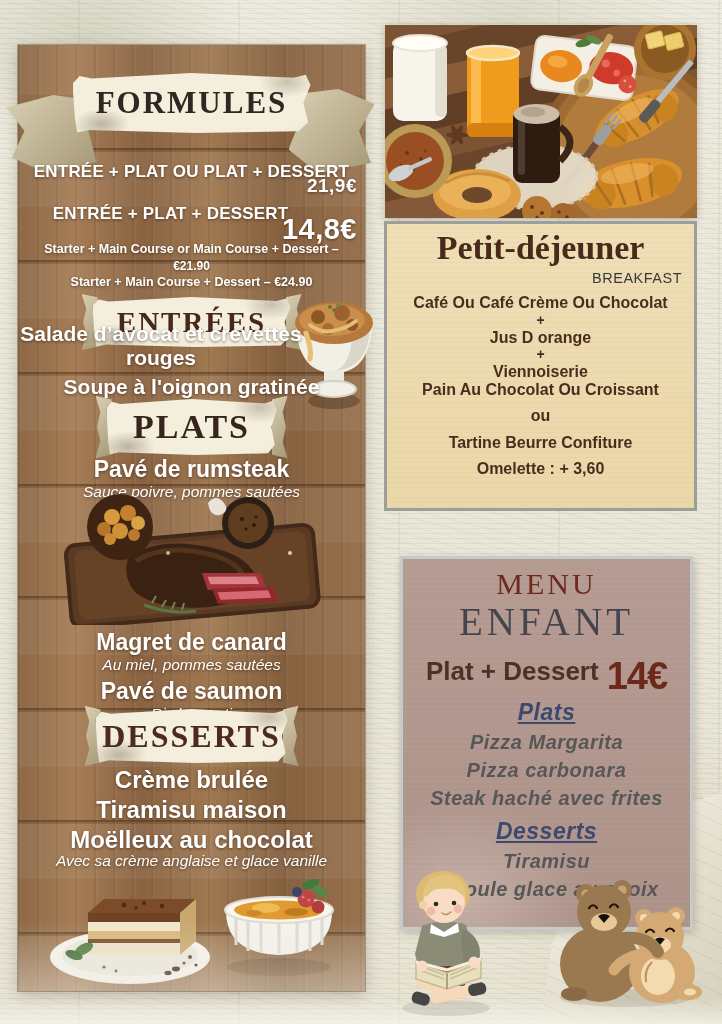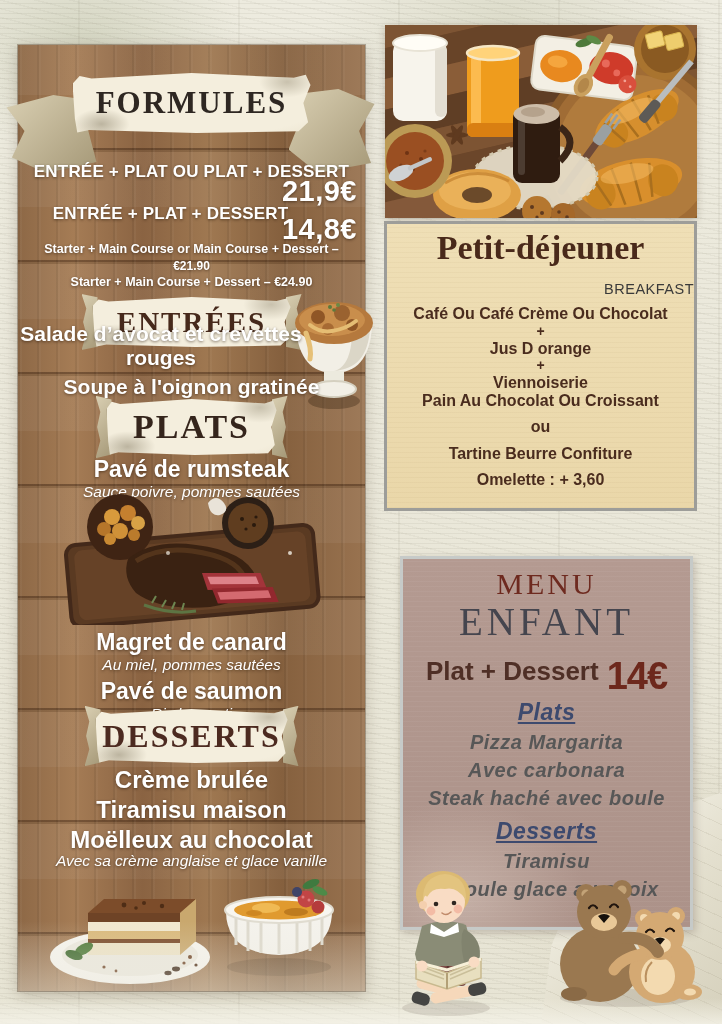--- a/index.html
+++ b/index.html
@@ -63,21 +63,21 @@
   .scroll-small .tr{right:-11px;top:-6%;width:16px;height:112%;
     clip-path:polygon(0 6%,100% 0,70% 26%,90% 50%,70% 74%,100% 100%,0 94%);}
   .scroll-entrees{top:252px;width:198px;height:50px;}
   .scroll-entrees .scroll-title{font-size:29px;color:#46291b;}
   .scroll-plats{top:354px;width:170px;height:56px;}
   .scroll-plats .scroll-title{font-size:34px;color:#35251c;}
   .scroll-desserts{top:664px;width:192px;height:54px;}
   .scroll-desserts .scroll-title{font-size:32px;color:#4c2a20;}
 
   .formule-l1{top:117px;left:0;right:0;font-size:17px;letter-spacing:.2px;white-space:nowrap;}
-  .formule-p1{top:130px;right:8px;font-size:29px;letter-spacing:.5px;}
+  .formule-p1{top:130px;right:8px;font-size:19px;letter-spacing:.5px;}
   .formule-l2{top:159px;left:0;right:42px;font-size:17px;letter-spacing:.2px;white-space:nowrap;}
   .formule-p2{top:168px;right:8px;font-size:29px;letter-spacing:.5px;}
   .formule-en1a{top:197px;left:0;right:0;font-size:12.5px;}
   .formule-en1b{top:214px;left:0;right:0;font-size:12px;}
   .formule-en2{top:230px;left:0;right:0;font-size:12.5px;}
 
   .item-lg{font-size:21px;line-height:24px;}
   .dish{font-size:23px;line-height:25px;}
   .desc{font-size:15.5px;font-weight:400;font-style:italic;}
   .salade{top:277px;left:2px;width:282px;}
@@ -101,21 +101,21 @@
   
   .breakfast-photo{position:absolute;left:385px;top:25px;width:312px;height:193px;margin:0;overflow:hidden;box-shadow:0 2px 8px rgba(60,40,20,.25);}
   .breakfast-photo svg{display:block;width:100%;height:100%;}
 
   .pdj-box{position:absolute;left:384px;top:221px;width:313px;height:290px;box-sizing:border-box;
     border:3px solid #9d9d99;background:
       repeating-linear-gradient(0deg, rgba(140,110,60,.05) 0 1px, transparent 1px 5px),
       linear-gradient(#efdfb6,#ead7a9);
     text-align:center;}
   .pdj-title{margin-top:5px;font-size:34px;font-weight:700;color:#49291a;}
-  .pdj-sub{margin-top:14px;padding-right:0;text-align:right;font-size:14.5px;letter-spacing:.5px;color:#3a3a3a;}
+  .pdj-sub{margin-top:3px;padding-right:12px;text-align:right;font-size:14.5px;letter-spacing:.5px;color:#3a3a3a;}
   .pdj-lines{margin-top:8px;color:#4a2c1e;font-weight:700;}
   .bl{font-size:16px;line-height:17.5px;white-space:nowrap;}
   .bl.plus{font-size:14px;line-height:17px;}
   .bl.gap{margin-top:9px;}
 
   .kids-box{position:absolute;left:400px;top:556px;width:293px;height:374px;box-sizing:border-box;
     border:3px solid #c6cac8;background:
       repeating-linear-gradient(0deg, rgba(255,255,255,.045) 0 1px, transparent 1px 5px),
       radial-gradient(180px 140px at 20% 92%, rgba(225,210,200,.45), transparent 70%),
       linear-gradient(#b49a91,#ac9289);
@@ -429,22 +429,22 @@
   <section class="kids-box">
     <div class="kids-menu serif">MENU</div>
     <div class="kids-enfant serif">ENFANT</div>
     <div class="kids-formula-row">
       <span class="kids-formula">Plat + Dessert</span>
       <span class="kids-price">14€</span>
     </div>
     <div class="kids-label">Plats</div>
     <ul class="kids-list">
       <li>Pizza Margarita</li>
-      <li>Avec carbonara</li>
-      <li>Steak haché avec boule</li>
+      <li>Pizza carbonara</li>
+      <li>Steak haché avec frites</li>
     </ul>
     <div class="kids-label">Desserts</div>
     <ul class="kids-list">
       <li>Tiramisu</li>
       <li>1 boule glace au choix</li>
     </ul>
   </section>
 
   <svg class="boy-img" viewBox="0 0 120 162">
     <ellipse cx="60" cy="152" rx="44" ry="8" fill="rgba(60,45,30,.12)"></ellipse>

